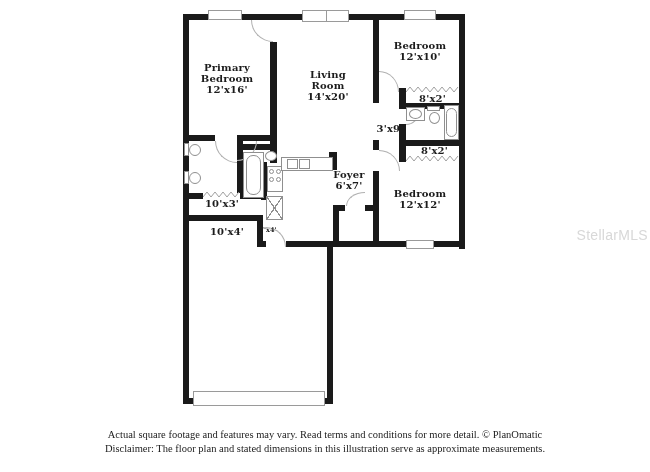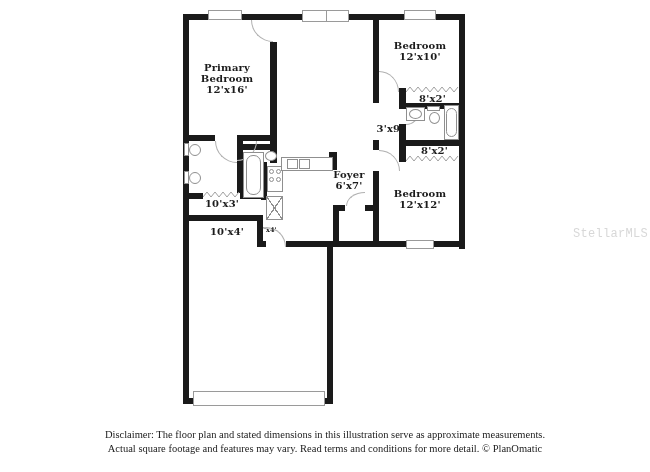--- a/index.html
+++ b/index.html
@@ -17,22 +17,22 @@
   .rnd{border-radius:7px;}
   .xbox{position:absolute;border:1px solid #8f8f8f;box-sizing:border-box;background:
     linear-gradient(to top right, transparent calc(50% - 0.6px), #8f8f8f calc(50% - 0.6px), #8f8f8f calc(50% + 0.6px), transparent calc(50% + 0.6px)),
     linear-gradient(to bottom right, transparent calc(50% - 0.6px), #8f8f8f calc(50% - 0.6px), #8f8f8f calc(50% + 0.6px), transparent calc(50% + 0.6px));}
   .zz{position:absolute;overflow:hidden;}
   .label{position:absolute;font-weight:bold;color:#1c1c1c;text-align:center;
          font-size:10px;line-height:11px;letter-spacing:0.2px;}
   .label.tiny{font-size:6.5px;line-height:7px;letter-spacing:0;}
   .disclaimer{position:absolute;left:0;right:0;top:428px;text-align:center;
               font-family:"Liberation Serif",serif;font-size:10.5px;line-height:13.5px;color:#1b1b1b;}
-  .watermark{position:absolute;right:2px;top:227px;font-family:Liberation Mono, monospace;
-             font-size:12px;color:#d8d8d8;letter-spacing:0.3px;}
+  .watermark{position:absolute;right:2px;top:227px;font-family:Liberation Sans, sans-serif;
+             font-size:14px;color:#d8d8d8;letter-spacing:0.3px;}
 </style>
 </head>
 <body>
 
 <div id="canvas">
 
   <div class="wall" style="left:183px;top:14px;width:282px;height:6px"></div>
   <div class="wall" style="left:183px;top:14px;width:6px;height:390px"></div>
   <div class="wall" style="left:459px;top:14px;width:6px;height:235px"></div>
   <div class="wall" style="left:327px;top:241px;width:6px;height:163px"></div>
@@ -122,20 +122,25 @@
   <div class="fix" style="left:427px;top:106px;width:13px;height:5px"></div>
   <div class="fix ell" style="left:429px;top:112px;width:11px;height:12px"></div>
   <div class="fix" style="left:444px;top:105px;width:15px;height:35px"></div>
   <div class="fix rnd" style="left:446px;top:108px;width:11px;height:29px"></div>
 
   <div class="label" style="left:189px;top:62px;width:76px">
     <div>Primary</div>
     <div>Bedroom</div>
     <div>12'x16'</div>
   </div>
+  <div class="label" style="left:297px;top:69px;width:62px">
+    <div>Living</div>
+    <div>Room</div>
+    <div>14'x20'</div>
+  </div>
   <div class="label" style="left:379px;top:40px;width:82px">
     <div>Bedroom</div>
     <div>12'x10'</div>
   </div>
   <div class="label" style="left:404px;top:93px;width:57px">
     <div>8'x2'</div>
   </div>
   <div class="label" style="left:370px;top:123px;width:40px">
     <div>3'x9'</div>
   </div>
@@ -155,17 +160,17 @@
   </div>
   <div class="label" style="left:199px;top:226px;width:56px">
     <div>10'x4'</div>
   </div>
   <div class="label tiny" style="left:255px;top:227px;width:26px">
     <div>7'x4'</div>
   </div>
 
   <div class="watermark">StellarMLS</div>
   <div class="disclaimer">
+    <div>Actual square footage and features may vary. Read terms and conditions for more detail. © PlanOmatic</div>
     <div>Disclaimer: The floor plan and stated dimensions in this illustration serve as approximate measurements.</div>
-    <div>Actual square footage and features may vary. Read terms and conditions for more detail. © PlanOmatic</div>
   </div>
 
 </div>
 
 </body></html>

